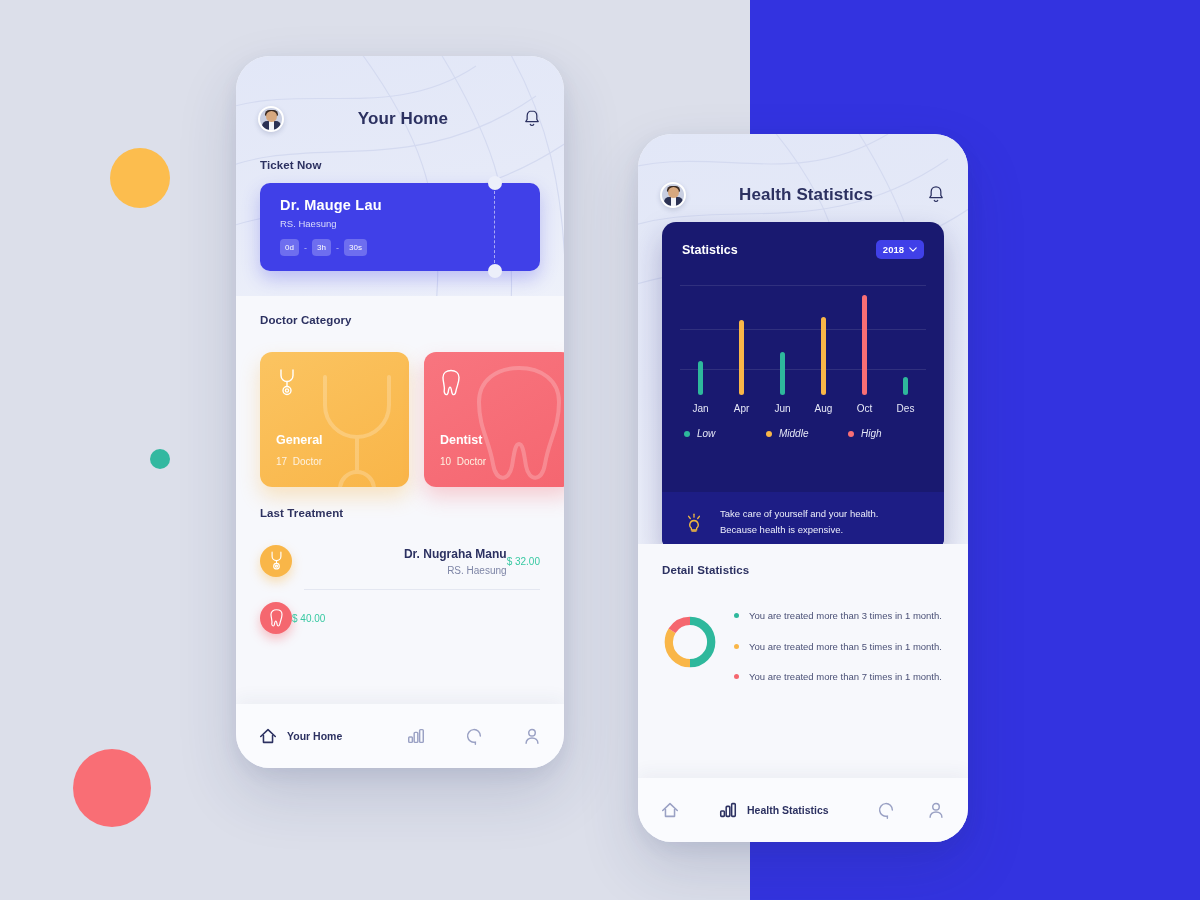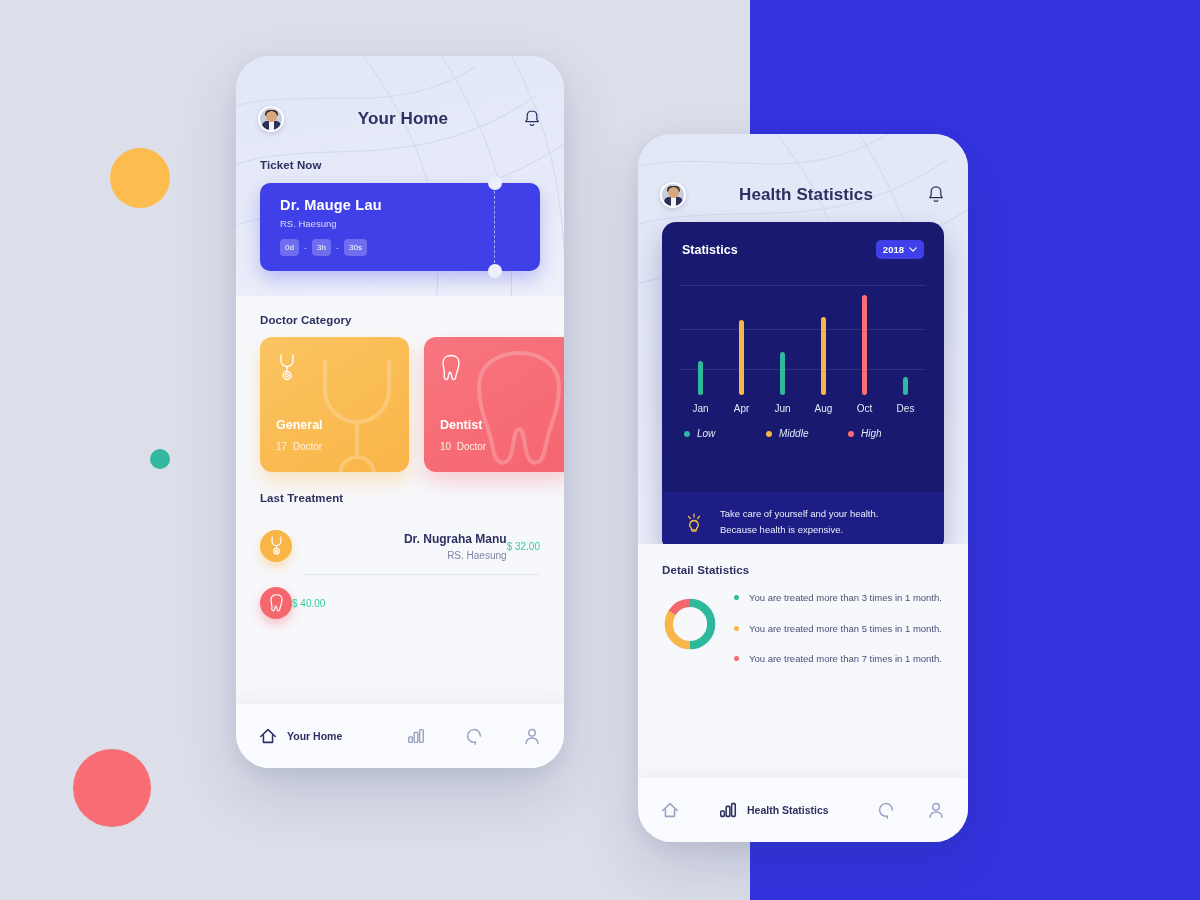--- a/index.html
+++ b/index.html
@@ -107,21 +107,21 @@
   .ticket-doc { font-size:14.5px; font-weight:bold; color:#fff; letter-spacing:.2px; }
   .ticket-hosp { font-size:9.5px; color:#dadcfb; margin-top:5px; }
   .chips { display:flex; align-items:center; gap:5px; margin-top:10px; }
   .chip {
     background:#6e6eef; color:#ffffff; border-radius:4px;
     font-size:8px; padding:4px 5px; min-width:19px; 
   }
   .chip-sep { color:#b9bcf7; font-size:9px; }
 
   
-  .cat-row { display:flex; gap:15px; padding:0 24px; margin-top:11px; }
+  .cat-row { display:flex; gap:15px; padding:0 24px; margin-top:26px; }
   .cat-card {
     position:relative; width:149px; height:135px; border-radius:12px;
     overflow:hidden; flex:0 0 auto;
     padding:16px 0 0 16px;
   }
   #cat-general { background:linear-gradient(150deg,#fbc461 0%,#f9b548 100%);
                  box-shadow:0 10px 20px rgba(250,185,75,.32); }
   #cat-dentist { background:linear-gradient(150deg,#f8757f 0%,#f56670 100%);
                  box-shadow:0 10px 20px rgba(246,110,120,.30); }
   .cat-bg-icon { position:absolute; right:-26px; bottom:-30px; opacity:.22; }
@@ -185,21 +185,21 @@
   .legend-dot { width:6px; height:6px; border-radius:50%; }
   .legend-text { font-size:10px; color:#e6e8f7; }
 
   .tip-box {
     position:absolute; left:0; right:0; bottom:0; height:60px;
     background:#1d1d85; display:flex; align-items:center; padding:0 20px; gap:14px;
   }
   .tip-text { font-size:9.5px; color:#eceefb; line-height:1.65; }
 
   
-  .detail-wrap { display:flex; padding:0 24px; margin-top:14px; gap:16px; }
+  .detail-wrap { display:flex; padding:0 24px; margin-top:32px; gap:16px; }
   .donut { width:56px; height:56px; flex:0 0 auto; margin-top:6px; }
   .detail-items { flex:1; }
   .detail-item { display:flex; gap:10px; margin-bottom:14px; }
   .detail-dot { width:5px; height:5px; border-radius:50%; margin-top:5px; flex:0 0 auto; }
   .detail-text { font-size:9.5px; color:#4a5076; line-height:1.75; }
 </style>
 </head>
 <body>
 
 <div id="bg-base"></div>

